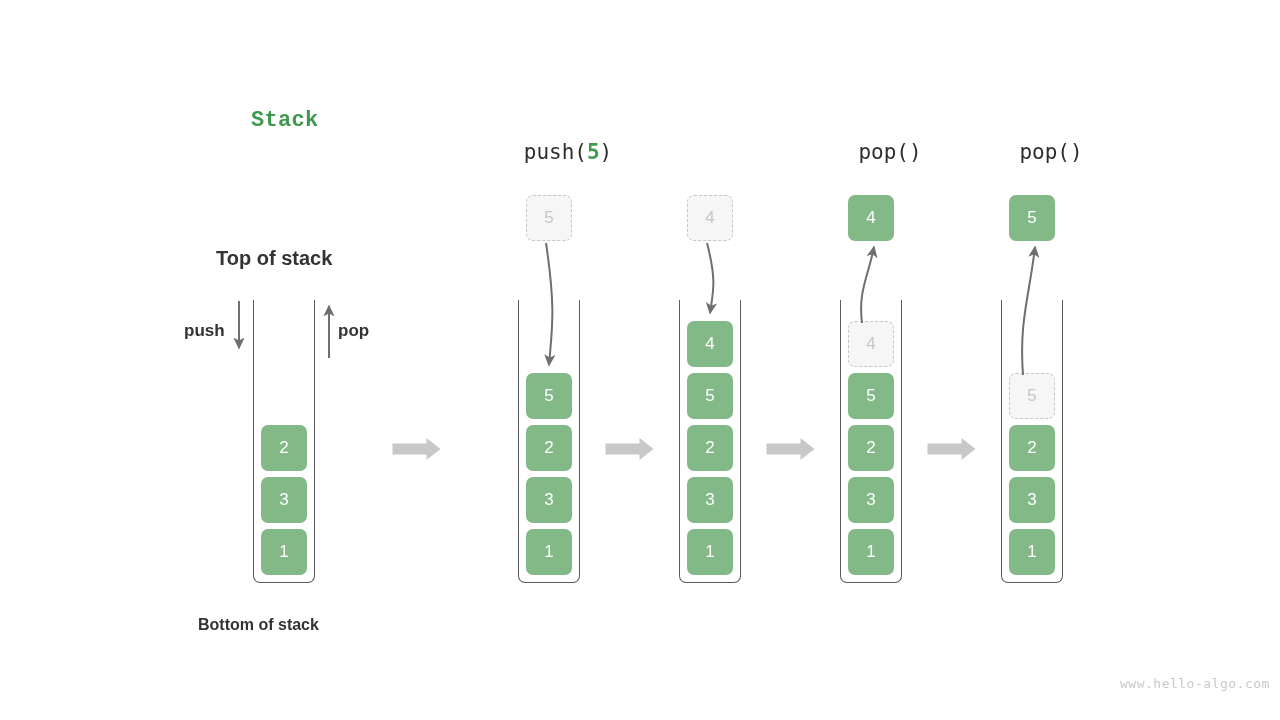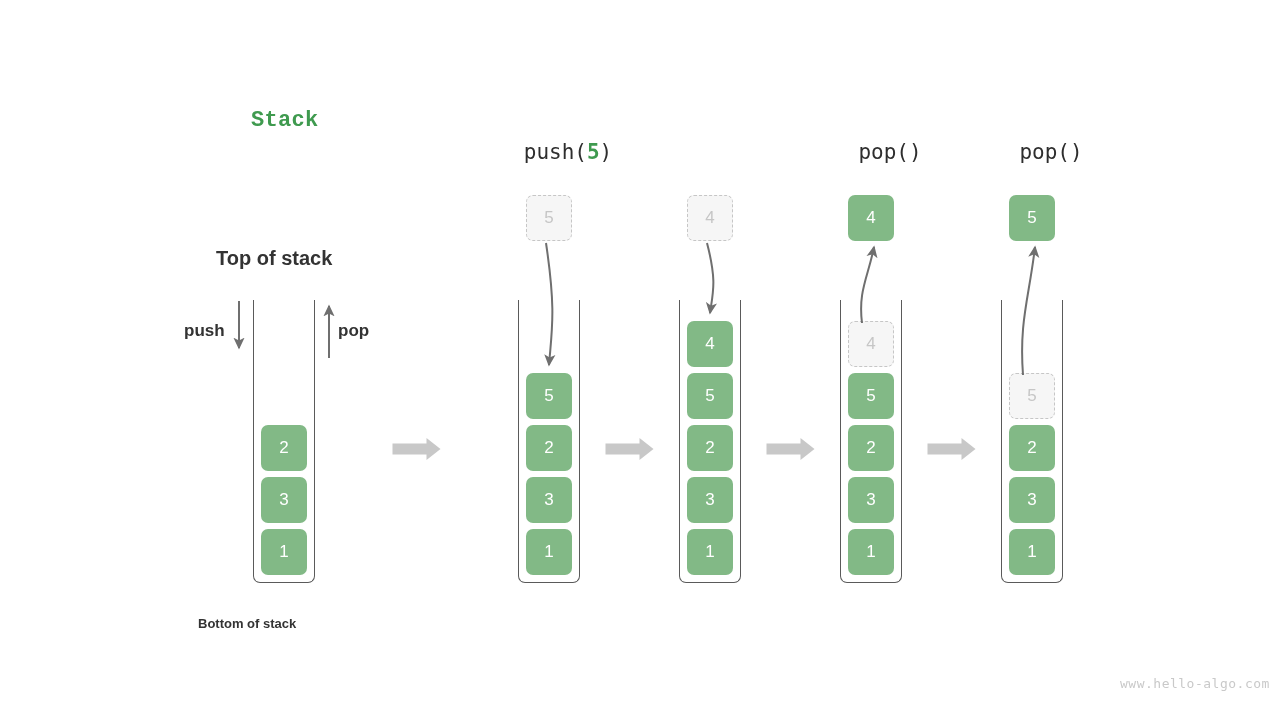--- a/index.html
+++ b/index.html
@@ -41,21 +41,21 @@
     top: 247px;
     font-size: 20px;
     font-weight: bold;
     color: #333333;
     white-space: nowrap;
   }
   .label-bottom {
     position: absolute;
     left: 198px;
     top: 616px;
-    font-size: 13px;
+    font-size: 16px;
     font-weight: bold;
     color: #333333;
     white-space: nowrap;
   }
   .label-push {
     position: absolute;
     left: 176px;
     top: 321px;
     font-size: 17px;
     font-weight: bold;

